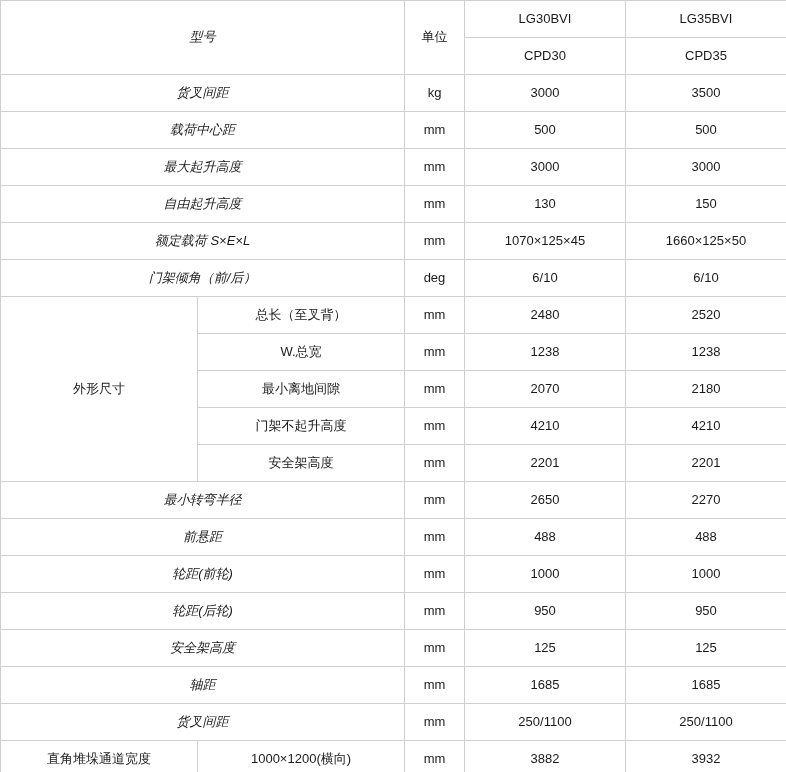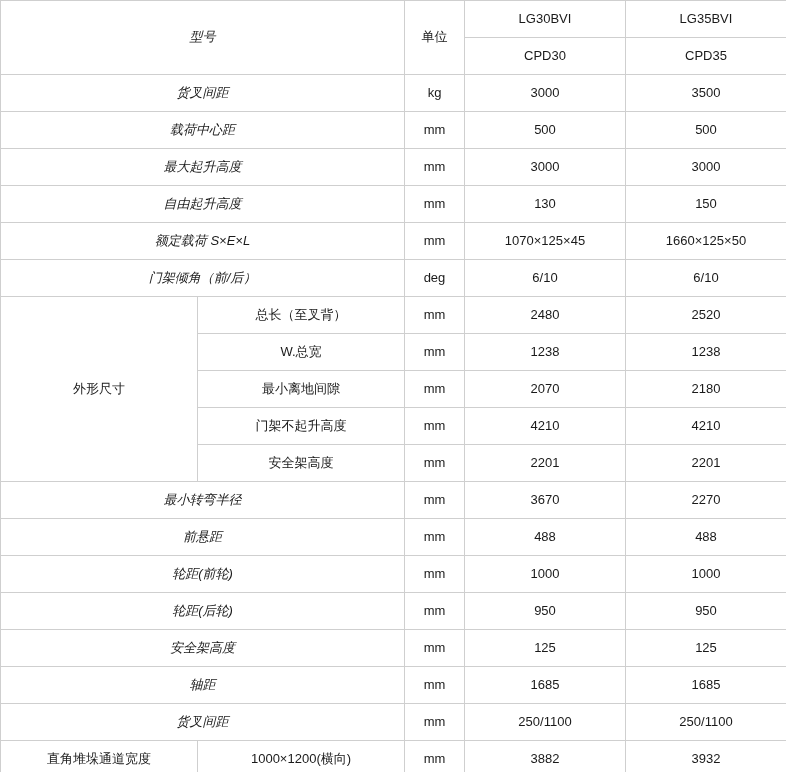--- a/index.html
+++ b/index.html
@@ -134,21 +134,21 @@
     <tr>
       <td>安全架高度</td>
       <td>mm</td>
       <td>2201</td>
       <td>2201</td>
     </tr>
 
     <tr>
       <td colspan="2" class="name-span">最小转弯半径</td>
       <td>mm</td>
-      <td>3670</td>
+      <td>2650</td>
       <td>2270</td>
     </tr>
     <tr>
       <td colspan="2" class="name-span">前悬距</td>
       <td>mm</td>
       <td>488</td>
       <td>488</td>
     </tr>
     <tr>
       <td colspan="2" class="name-span">轮距(前轮)</td>

